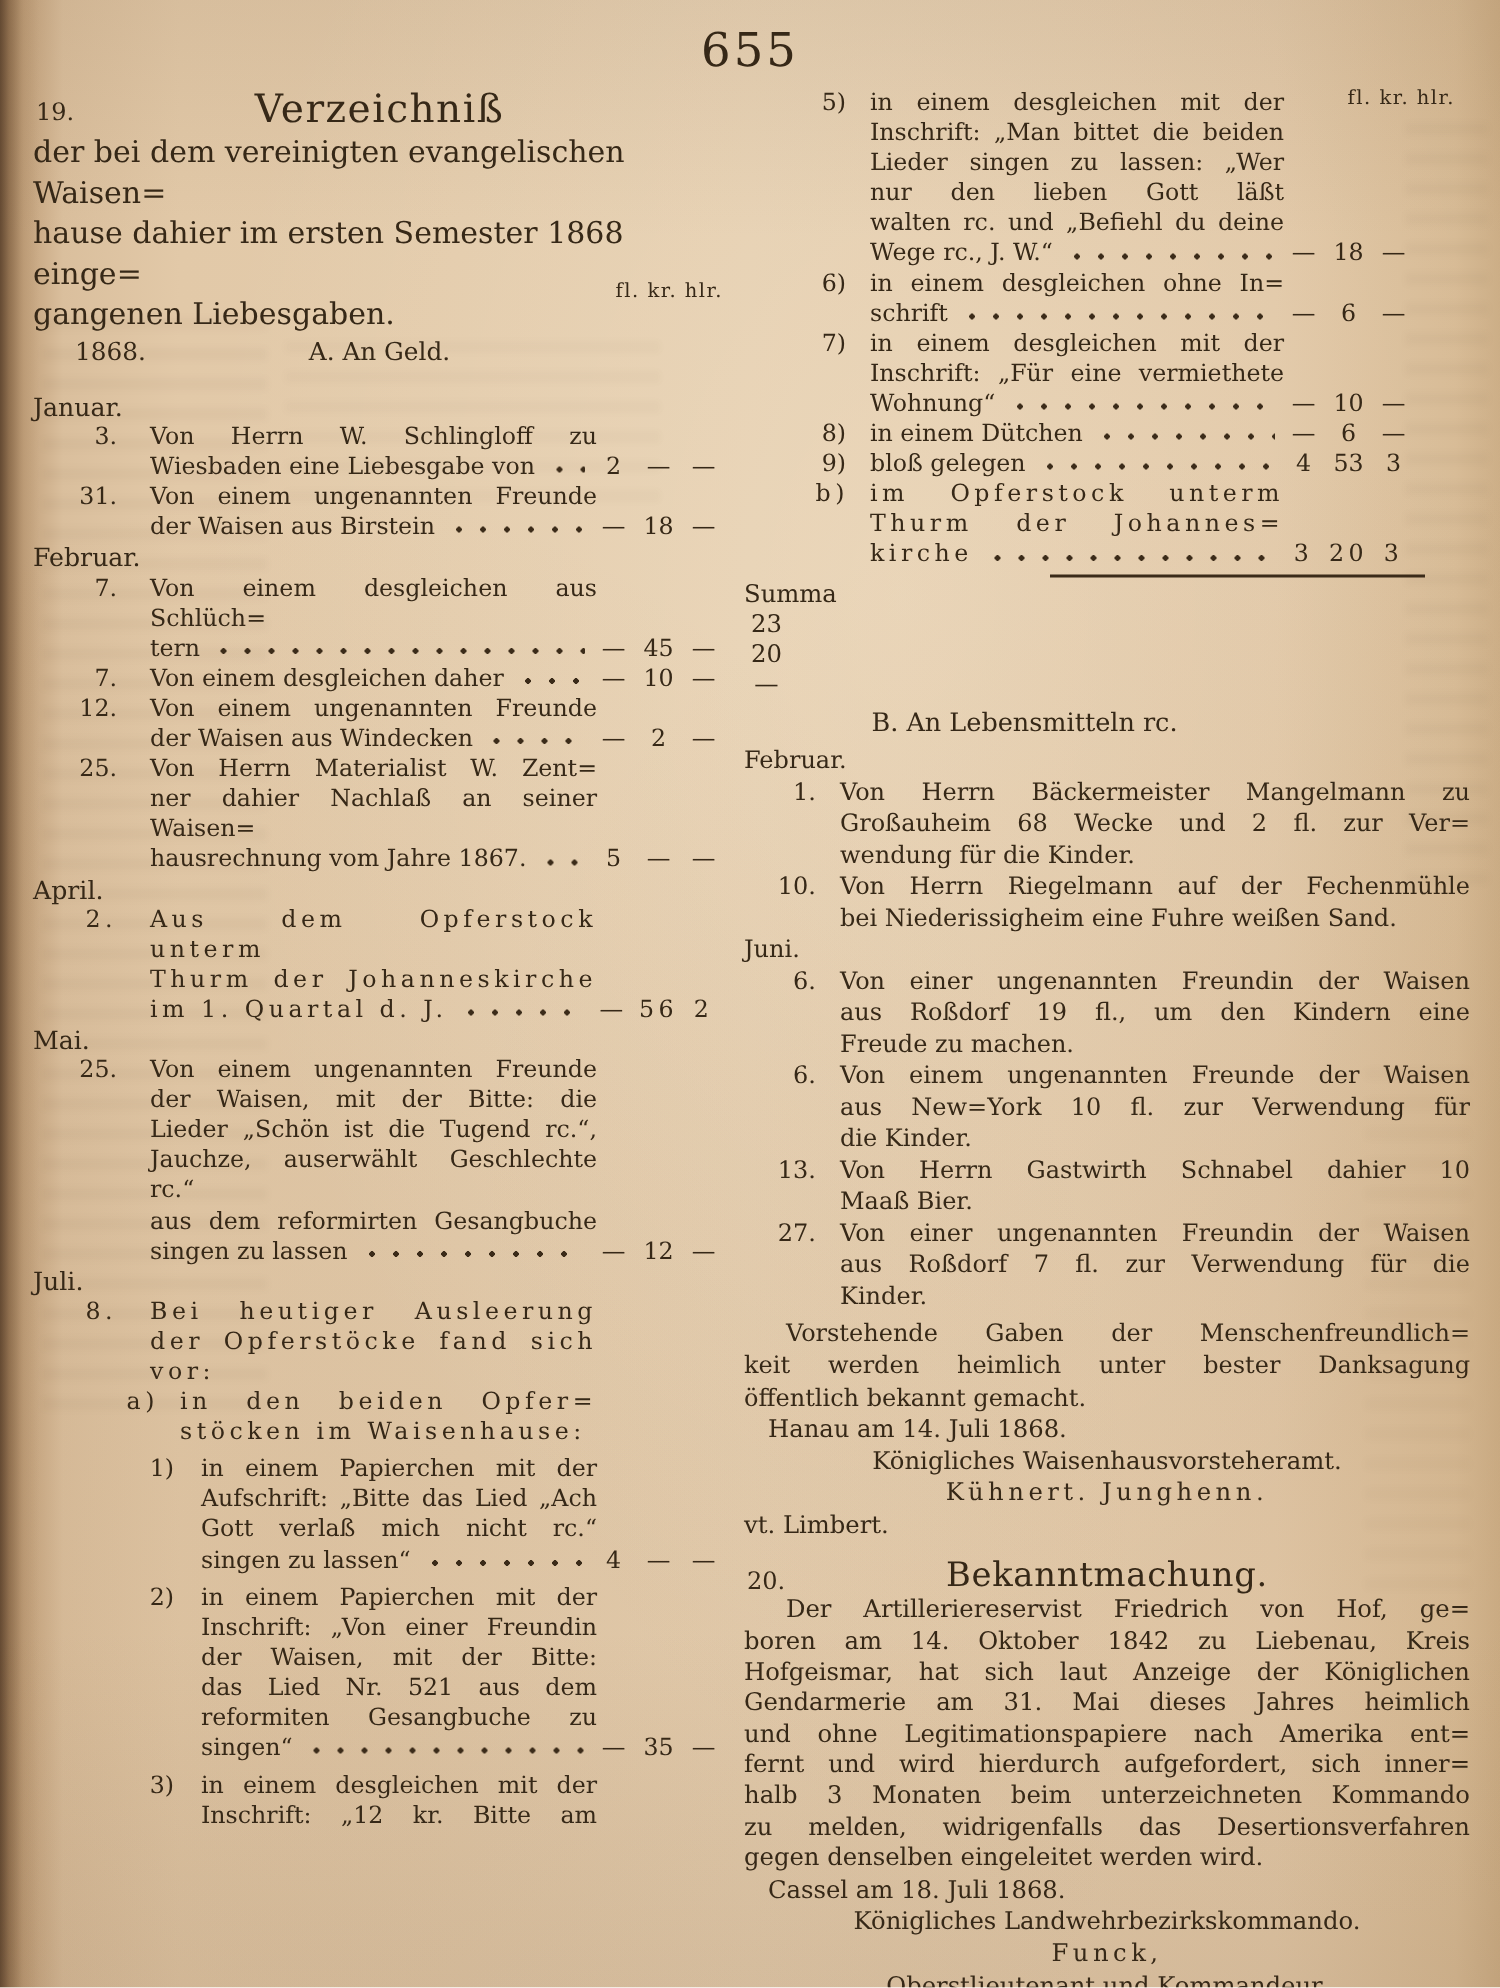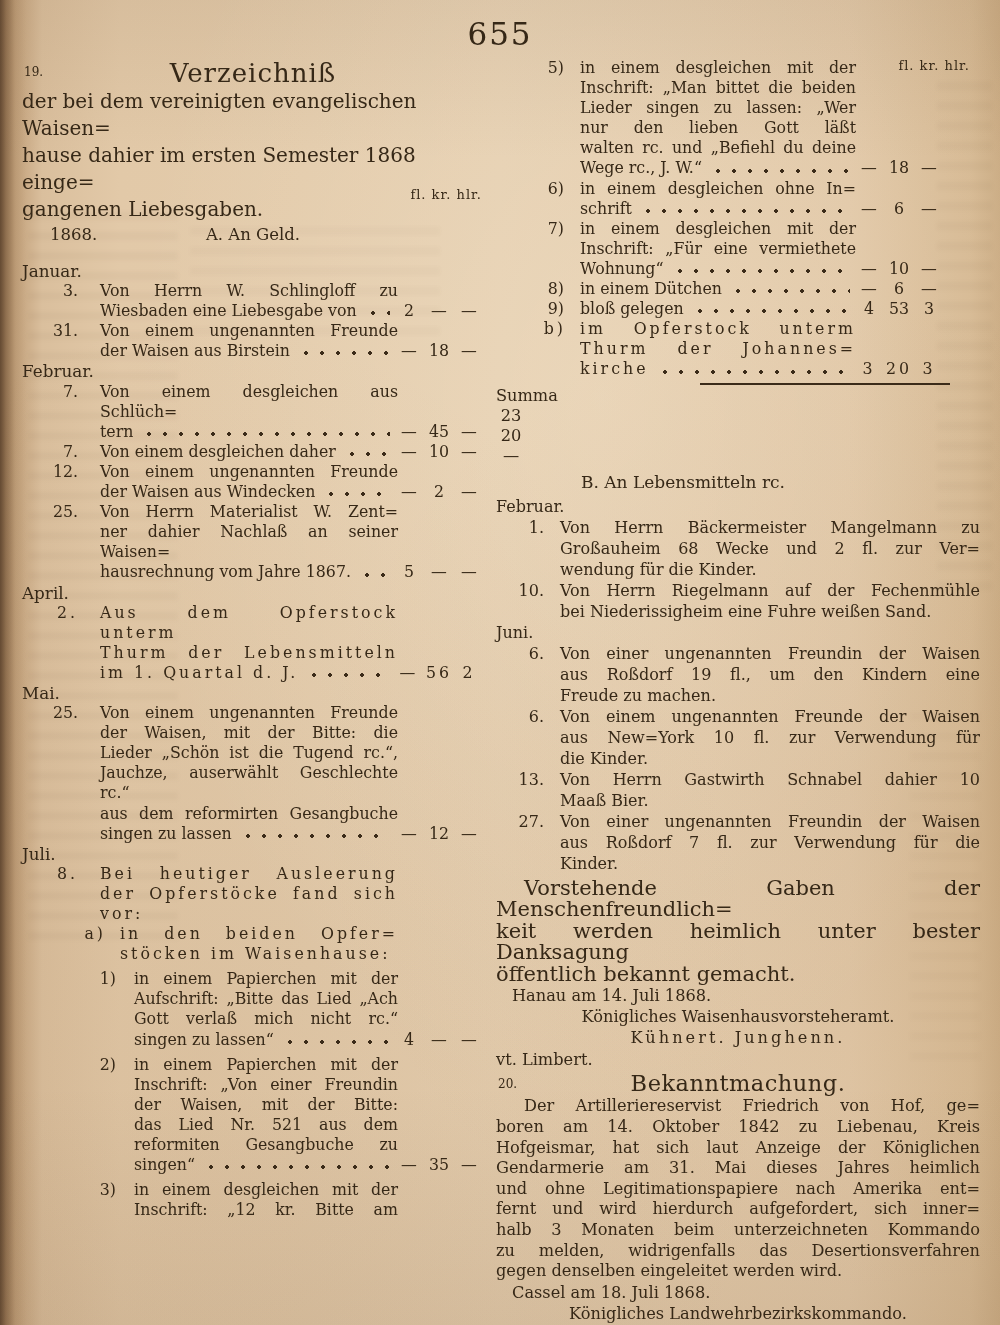--- a/index.html
+++ b/index.html
@@ -25,21 +25,21 @@
 
   .pageno{position:absolute;top:16px;left:0;right:0;text-align:center;
     font-size:31px;letter-spacing:2px;}
 
   .columns{position:absolute;top:58px;left:22px;right:20px;bottom:0;display:flex;gap:12px;}
   .col{position:relative;}
   .col-left{width:462px;flex:none;}
   .col-right{flex:1;min-width:0;}
 
   .art-head{position:relative;text-align:center;}
-  .art-no{position:absolute;left:2px;top:7px;font-size:12px;}
+  .art-no{position:absolute;left:2px;top:7px;font-size:16px;}
   .title19{font-size:26px;line-height:30px;letter-spacing:1px;}
   .title20{font-size:22.5px;line-height:26px;letter-spacing:0.5px;}
 
   .subtitle .ln{display:block;font-size:20px;line-height:27px;text-align:left;}
 
   .secrow{position:relative;height:24px;margin-top:2px;font-size:16.5px;}
   .year{position:absolute;left:0;top:0;margin-left:28px;}
   .seca{position:absolute;left:0;right:0;top:0;text-align:center;}
   .mhead{font-size:13px;letter-spacing:1px;}
   .mh-left{position:absolute;right:2px;top:129px;}
@@ -70,30 +70,30 @@
   .col-right .amt.a3{margin-right:36px;}
 
   .summa-rule{width:250px;margin:3px 30px 1px auto;border-top:2px solid #3b2b19;}
   .summa{font-size:16.2px;flex-direction:column;}
   .spacer{flex:1 1 auto;}
   .summa-label{flex:none;padding-right:6px;}
 
   .secb{font-size:17px;line-height:22px;text-align:center;padding-right:110px;margin:5px 0 3px;}
   .partb .ln{line-height:21px;font-size:16px;}
   .closing{margin-top:4px;}
-  .closing .ln{font-size:21px;line-height:21.5px;}
+  .closing .ln{font-size:16px;line-height:21.5px;}
   .ind .tx{text-indent:28px;}
   .body20 .ln{font-size:16.2px;line-height:20.6px;}
 
   .sln{position:relative;font-size:16.2px;line-height:21px;}
   .pd{padding-left:16px;}
   .center{text-align:center;}
   .sigs{letter-spacing:3px;line-height:22px;}
   .vt{padding-right:42px;}
-  .art-head20{}
+  .art-head20{margin-top:10px;}
 </style>
 </head>
 <body>
 
 <div class="page">
   <div class="edge-left"></div>
   <div class="ghost g1"></div>
   <div class="ghost g2"></div>
   <div class="ghost g3"></div>
   <div class="ghost g4"></div>
@@ -185,21 +185,21 @@
             <span class="amt a1">5</span>
             <span class="amt a2">—</span>
             <span class="amt a3">—</span>
           </div>
           <div class="ln month">April.</div>
           <div class="ln lvl1 sp j">
             <span class="mk">2.</span>
             <span class="tx">Aus dem Opferstock unterm</span>
           </div>
           <div class="ln lvl1 sp j">
-            <span class="tx">Thurm der Lebensmitteln</span>
+            <span class="tx">Thurm der Johanneskirche</span>
           </div>
           <div class="ln lvl1 sp amtrow">
             <span class="tx">im 1. Quartal d. J.</span>
             <span class="dots"></span>
             <span class="amt a1">—</span>
             <span class="amt a2">56</span>
             <span class="amt a3">2</span>
           </div>
           <div class="ln month">Mai.</div>
           <div class="ln lvl1 j">

